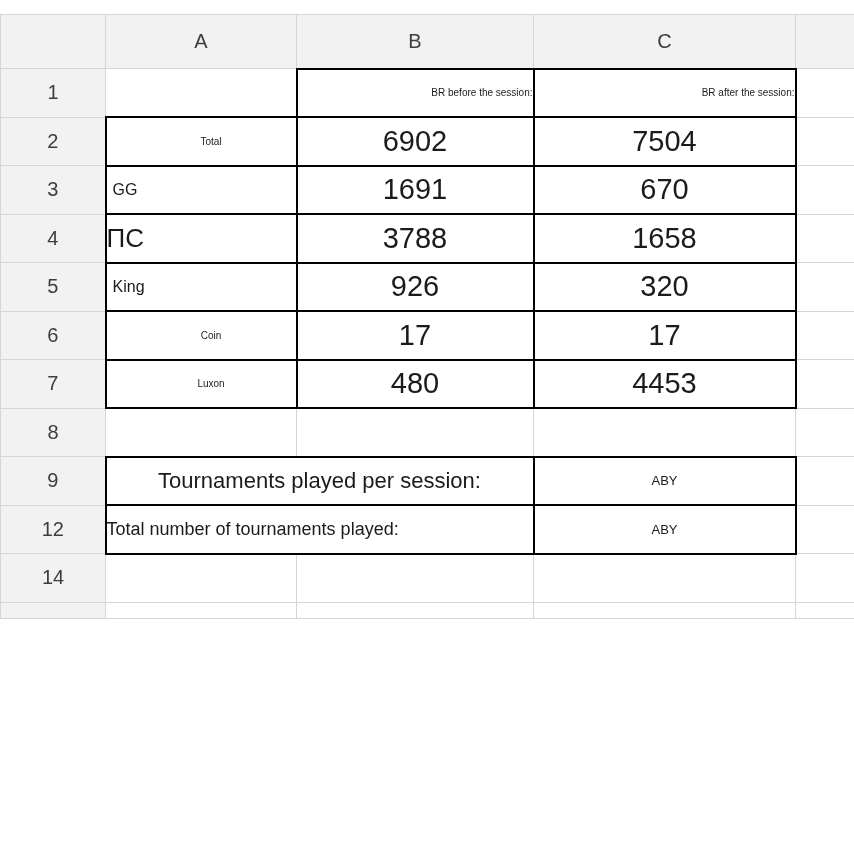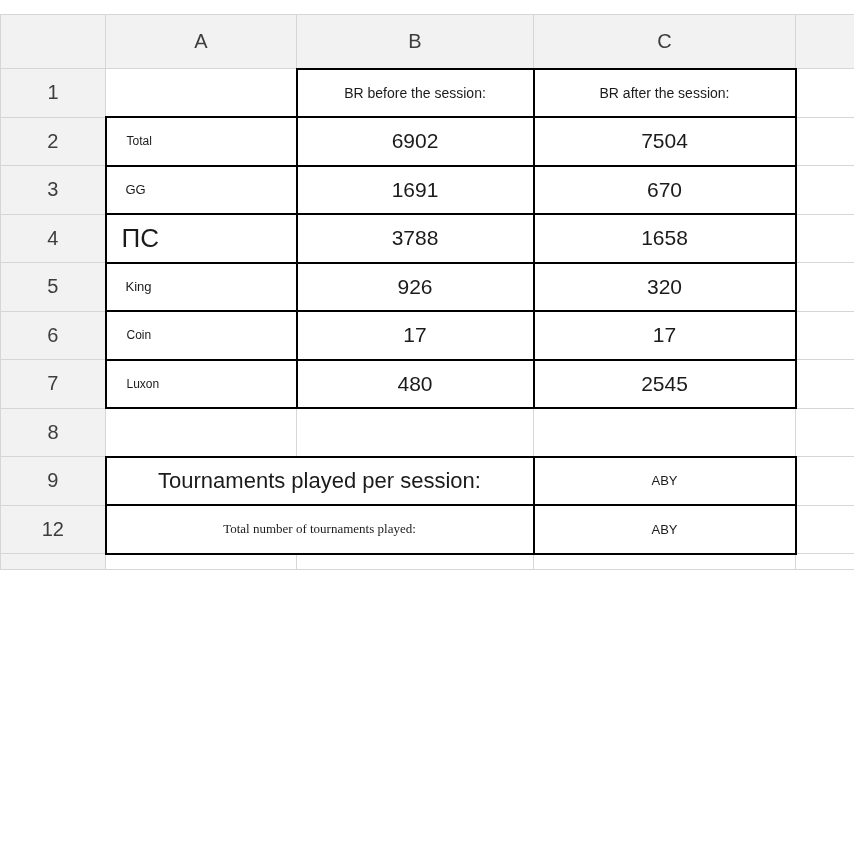--- a/index.html
+++ b/index.html
@@ -35,27 +35,27 @@
   tr.hdr-row td{height:54px;}
   tr.sliver-row td{height:16px;}
   td.gray{
     background:var(--hdrbg);
     color:var(--hdr-ink);
     text-align:center;
     font-size:20px;
   }
   td.b{border:2px solid #000000;}
   
-  td.s-hdr{font-size:14px;text-align:center;}
-  td.s-num{font-size:21px;text-align:center;}
-  td.s-label{font-size:12px;text-align:left;padding-left:20px;}
-  td.s-label-sm{font-size:13px;text-align:left;padding-left:19px;}
-  td.s-label-xl{font-size:26px;text-align:left;padding-left:15px;}
+  td.s-hdr{font-size:10px;text-align:right;}
+  td.s-num{font-size:29px;text-align:center;}
+  td.s-label{font-size:10px;text-align:center;padding-left:20px;}
+  td.s-label-sm{font-size:16px;text-align:left;padding-left:6px;}
+  td.s-label-xl{font-size:26px;text-align:left;padding-left:0;}
   td.s-big{font-size:22px;text-align:center;}
-  td.s-med{font-size:13px;text-align:center;font-family:Liberation Serif, serif;}
+  td.s-med{font-size:18px;}
   td.s-semi{font-size:19px;text-align:center;}
   td.s-aby{font-size:13px;text-align:center;}
   td.s-plain{text-align:left;}
 </style>
 </head>
 <body>
 
 <table class="sheet">
   <colgroup>
     <col style="width:105px">
@@ -111,21 +111,21 @@
         <td class="gray">6</td>
         <td class="s-label b">Coin</td>
         <td class="s-num b">17</td>
         <td class="s-num b">17</td>
         <td></td>
       </tr>
       <tr>
         <td class="gray">7</td>
         <td class="s-label b">Luxon</td>
         <td class="s-num b">480</td>
-        <td class="s-num b">2545</td>
+        <td class="s-num b">4453</td>
         <td></td>
       </tr>
       <tr>
         <td class="gray">8</td>
         <td class="s-plain"></td>
         <td class="s-plain"></td>
         <td class="s-plain"></td>
         <td></td>
       </tr>
       <tr>
@@ -133,20 +133,27 @@
         <td class="s-big b" colspan="2">Tournaments played per session:</td>
         <td class="s-aby b">ABY</td>
         <td></td>
       </tr>
       <tr>
         <td class="gray">12</td>
         <td class="s-med b" colspan="2">Total number of tournaments played:</td>
         <td class="s-aby b">ABY</td>
         <td></td>
       </tr>
+      <tr>
+        <td class="gray">14</td>
+        <td class="s-plain"></td>
+        <td class="s-plain"></td>
+        <td class="s-plain"></td>
+        <td></td>
+      </tr>
       <tr class="sliver-row">
         <td class="gray"></td>
         <td class="s-plain"></td>
         <td class="s-plain"></td>
         <td class="s-plain"></td>
         <td></td>
       </tr>
     </tbody>
 </table>
 

